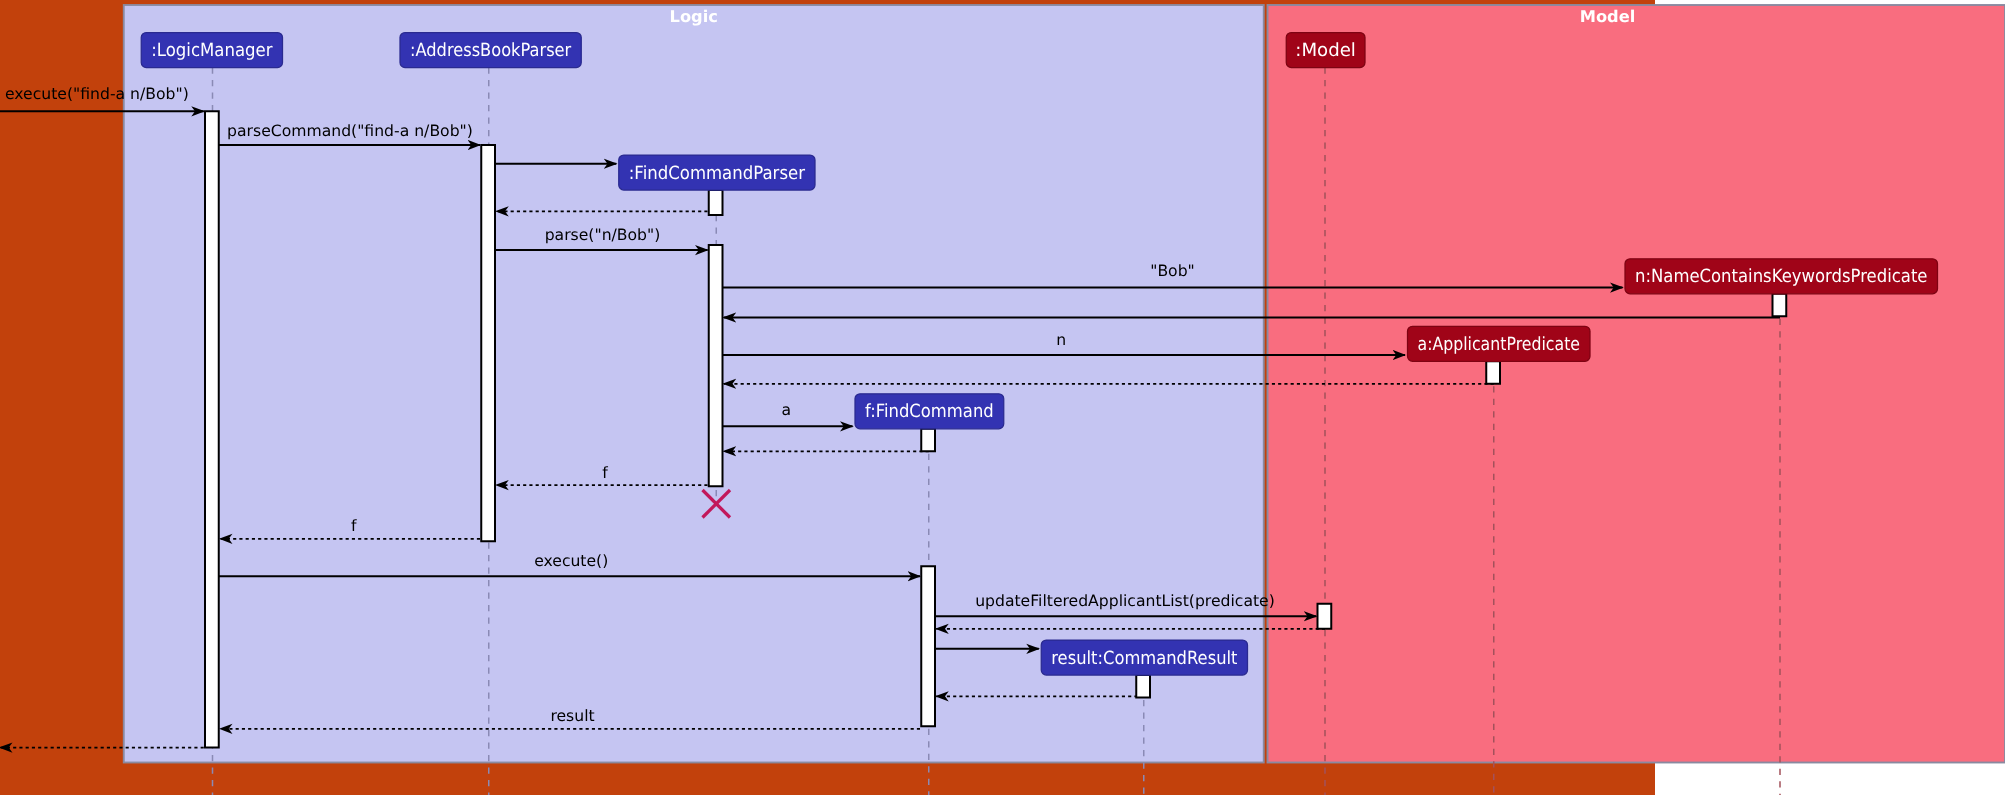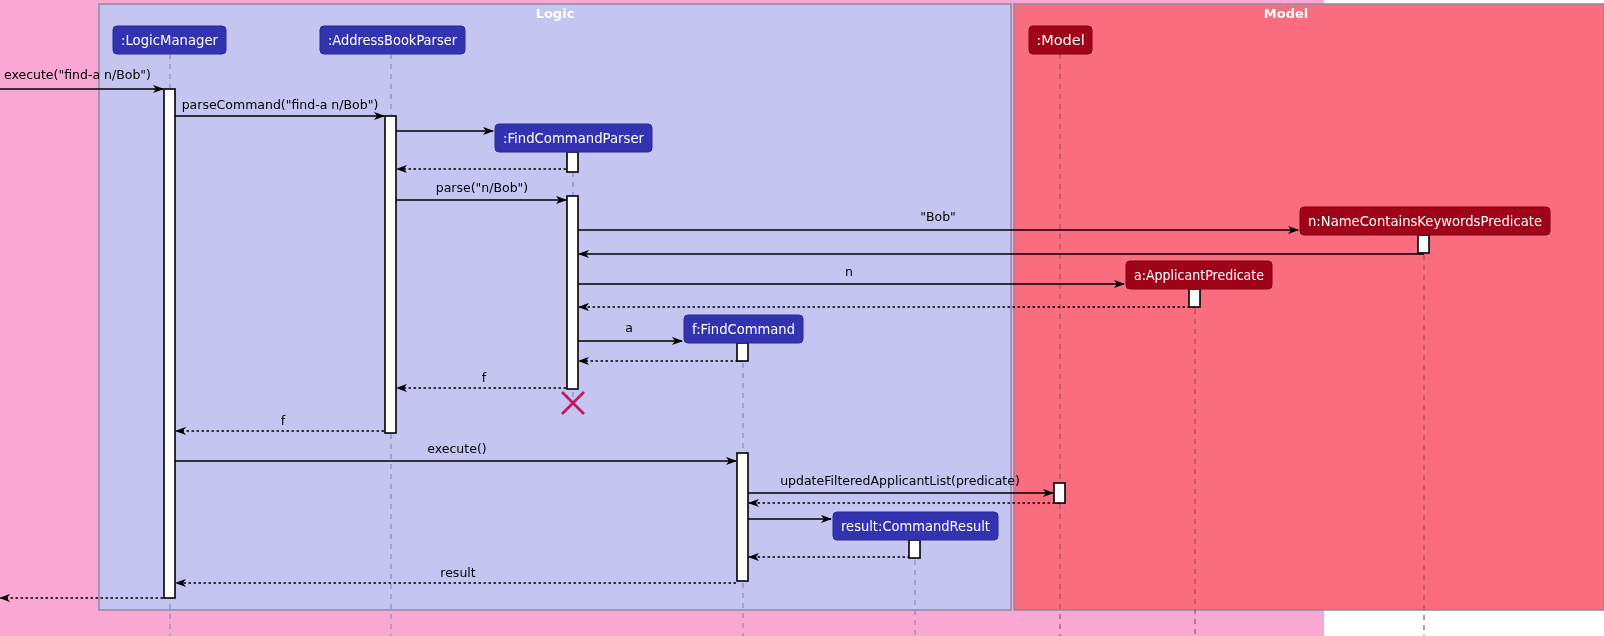--- a/index.html
+++ b/index.html
@@ -7,21 +7,21 @@
     background: #ffffff;
   }
   body {
     font-family: "DejaVu Sans", "Liberation Sans", sans-serif;
     width: 1604px; height: 636px;
     overflow: hidden;
   }
   #stage {
     position: relative;
     width: 1324px; height: 636px;
-    background: #f9a8d4;
+    background: #c2410c;
   }
   svg.diagram { position: absolute; left: 0; top: 0; }
 
   
   .frame-rect { stroke: #8a8aa0; stroke-width: 1.5; }
   .frame-label {
     font-size: 13px; font-weight: bold; fill: #ffffff;
     text-anchor: middle; dominant-baseline: middle;
   }
 

